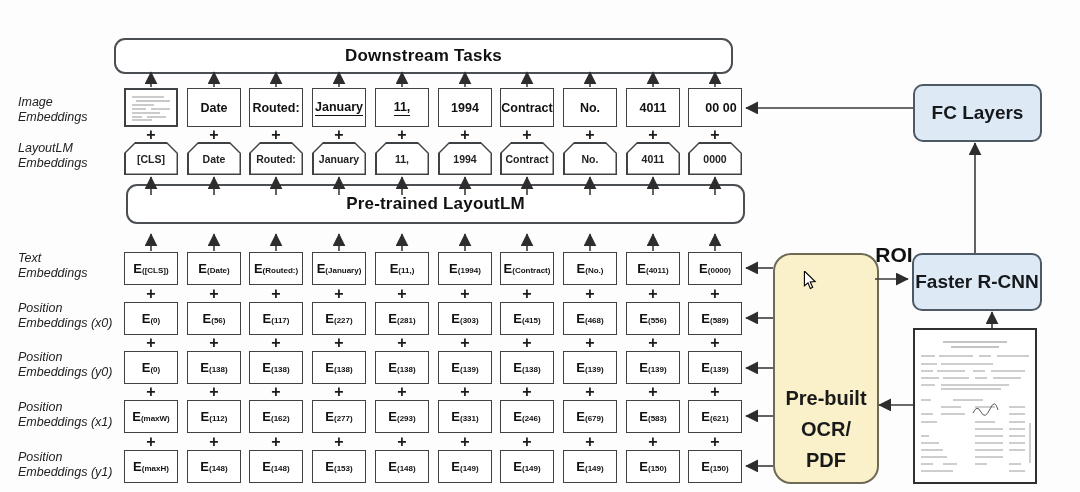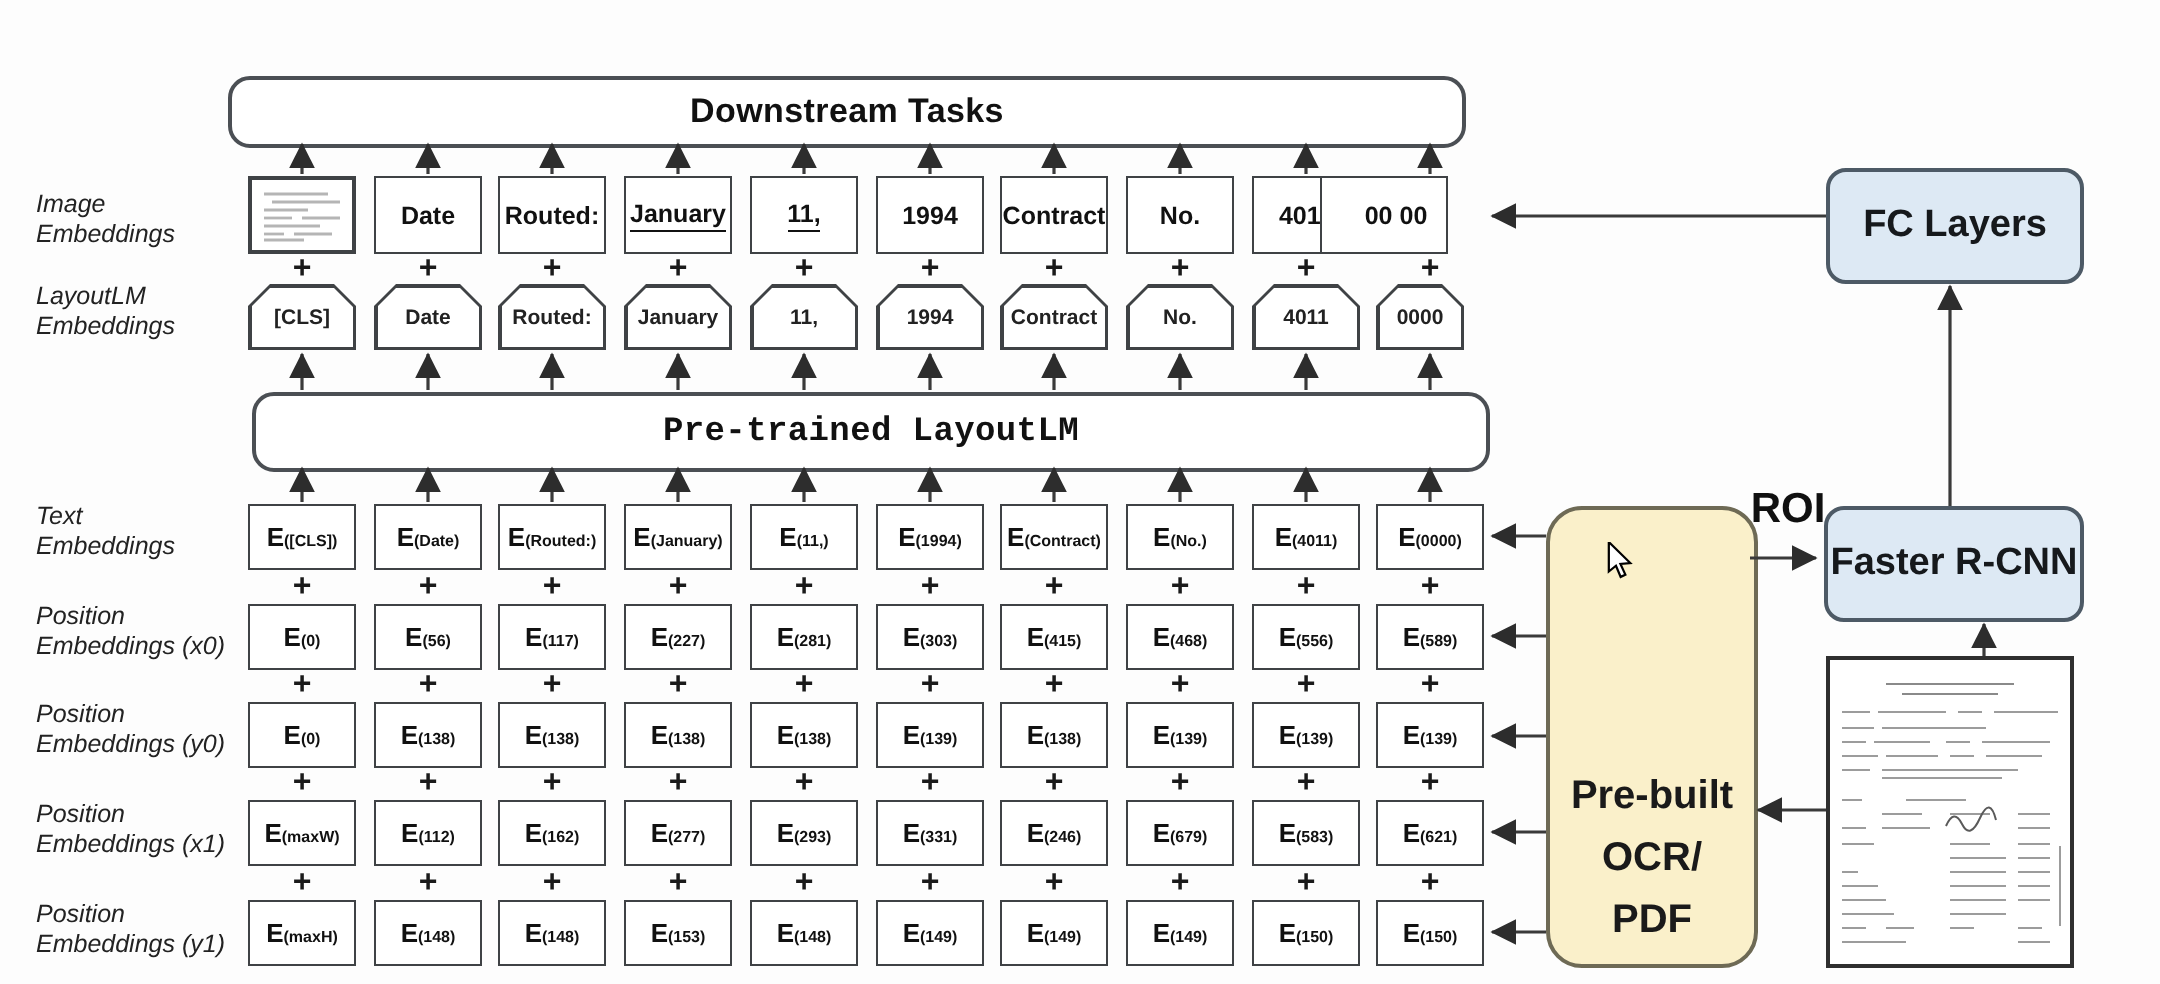--- a/index.html
+++ b/index.html
@@ -51,21 +51,21 @@
   }
   svg.overlay{position:absolute;left:0;top:0;pointer-events:none;}
 </style>
 </head>
 <body>
 
 <div id="canvas">
 
   <div class="bigbox" style="left:114px;top:38px;width:615px;height:32px;">Downstream Tasks</div>
 
-  <div class="bigbox" style="left:126px;top:196px;width:615px;height:36px;font-family:Liberation Mono, monospace;">Pre-trained LayoutLM</div>
+  <div class="bigbox" style="left:126px;top:184px;width:615px;height:36px;">Pre-trained LayoutLM</div>
 
   <div class="bluebox" style="left:912px;top:253px;width:126px;height:54px;">Faster R-CNN</div>
 
   <div class="bluebox" style="left:913px;top:84px;width:125px;height:54px;">FC Layers</div>
 
   <div class="roi" style="left:874px;top:243px;width:40px;text-align:center;">ROI</div>
 
   <div class="parserbox" style="left:773px;top:253px;width:102px;height:227px;">
     <div class="parser-lines">
       <div>Pre-built</div>
@@ -248,21 +248,21 @@
     </div>
     <div class="cell img-cell" style="left: 500px; top: 88px; width: 54px; height: 39px;">
       <span>Contract</span>
     </div>
     <div class="cell img-cell" style="left: 563px; top: 88px; width: 54px; height: 39px;">
       <span>No.</span>
     </div>
     <div class="cell img-cell" style="left: 626px; top: 88px; width: 54px; height: 39px;">
       <span>4011</span>
     </div>
-    <div class="cell img-cell" style="left: 660px; top: 88px; width: 64px; height: 39px; padding-left: 12px;">
+    <div class="cell img-cell" style="left: 688px; top: 88px; width: 54px; height: 39px; padding-left: 12px;">
       <span>00 00</span>
     </div>
     <div class="lm-cell-outer" style="left: 124px; top: 142px; width: 54px; height: 33px; position: absolute;">
       <div class="chamfer">
         <div class="chamfer-in">[CLS]</div>
       </div>
     </div>
     <div class="lm-cell-outer" style="left: 187px; top: 142px; width: 54px; height: 33px; position: absolute;">
       <div class="chamfer">
         <div class="chamfer-in">Date</div>
@@ -296,21 +296,21 @@
     <div class="lm-cell-outer" style="left: 563px; top: 142px; width: 54px; height: 33px; position: absolute;">
       <div class="chamfer">
         <div class="chamfer-in">No.</div>
       </div>
     </div>
     <div class="lm-cell-outer" style="left: 626px; top: 142px; width: 54px; height: 33px; position: absolute;">
       <div class="chamfer">
         <div class="chamfer-in">4011</div>
       </div>
     </div>
-    <div class="lm-cell-outer" style="left: 688px; top: 142px; width: 44px; height: 33px; position: absolute;">
+    <div class="lm-cell-outer" style="left: 688px; top: 142px; width: 54px; height: 33px; position: absolute;">
       <div class="chamfer">
         <div class="chamfer-in">0000</div>
       </div>
     </div>
     <div class="cell e-cell" style="left: 124px; top: 252px; width: 54px; height: 33px;">
       <span>E</span>
       <sub>([CLS])</sub>
     </div>
     <div class="cell e-cell" style="left: 187px; top: 252px; width: 54px; height: 33px;">
       <span>E</span>

